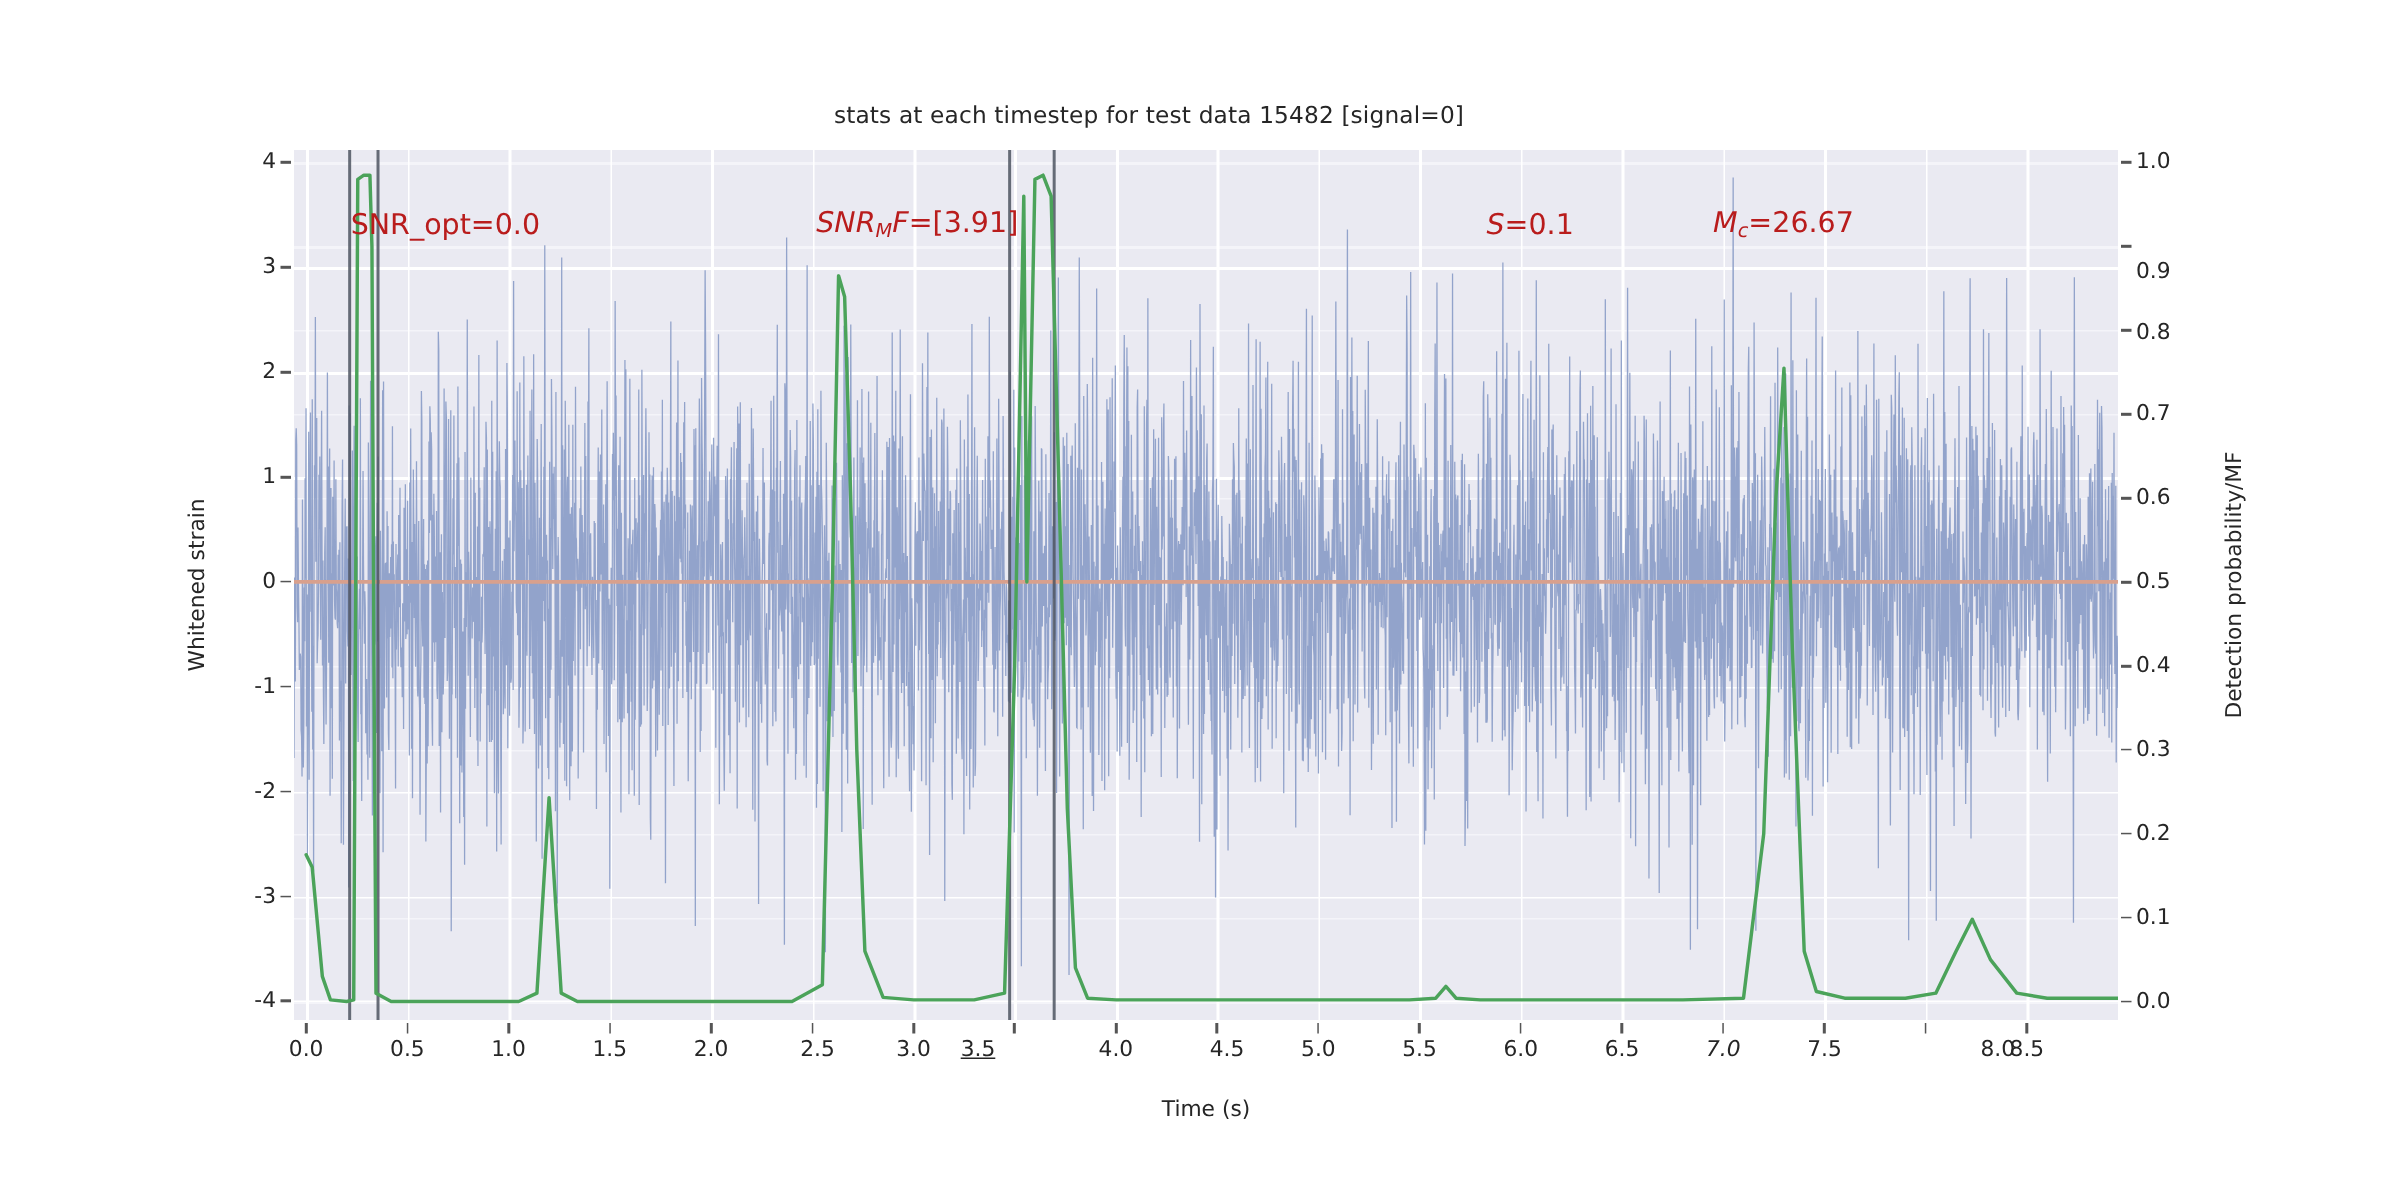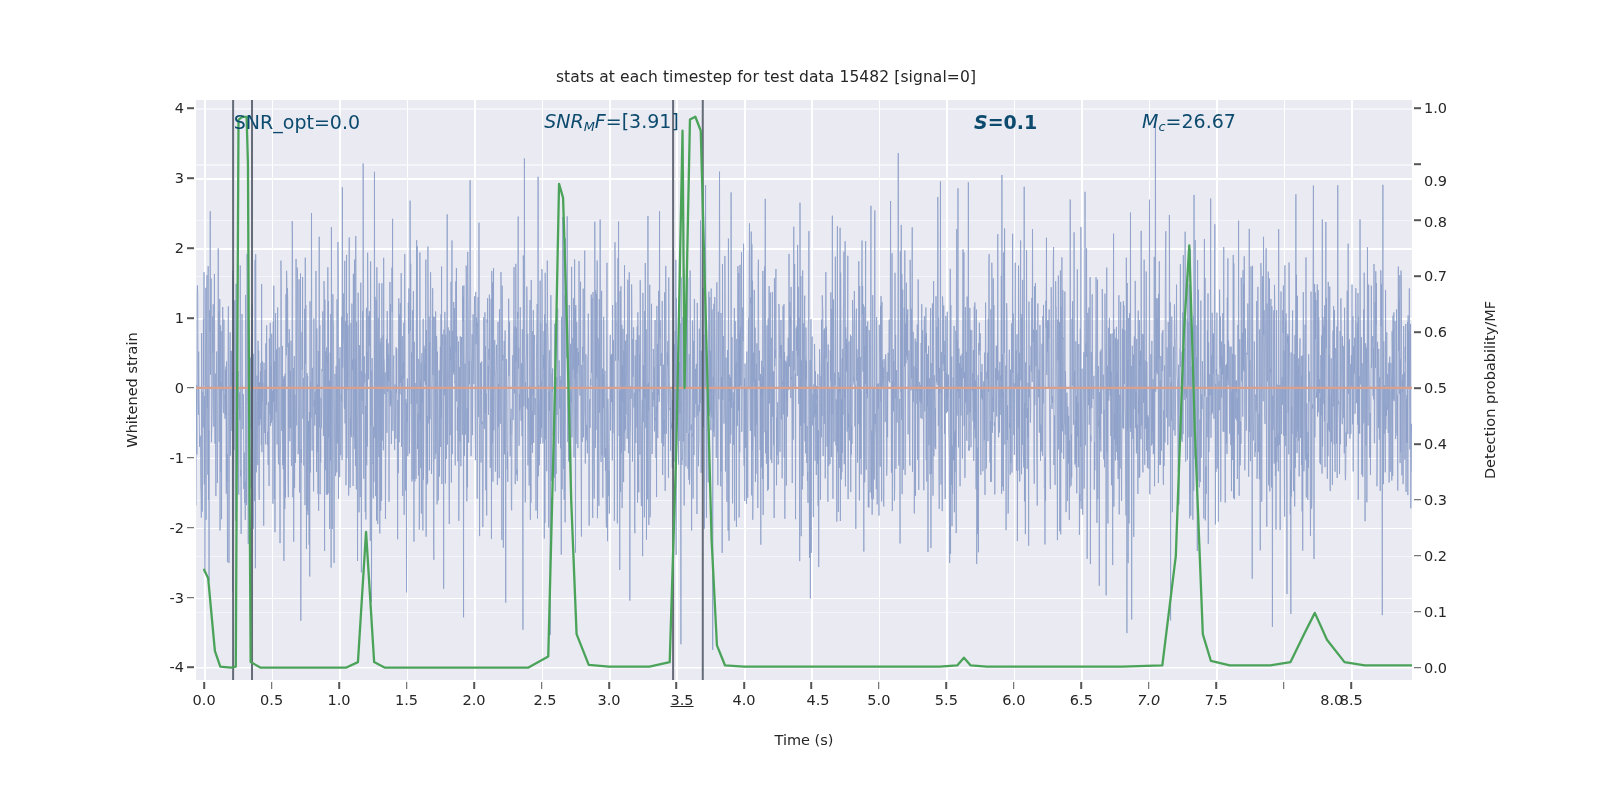--- a/index.html
+++ b/index.html
@@ -54,22 +54,23 @@
     position:absolute;left:1490px;top:390px;transform:translate(-50%,-50%) rotate(-90deg);
     font-size:14.5px;color:#262626;white-space:nowrap;
   }
   #xlabel{
     position:absolute;left:804px;top:732px;transform:translateX(-50%);
     font-size:14.5px;color:#262626;white-space:nowrap;
   }
 
   
   .annot{
-    position:absolute;font-size:19px;color:#0c4a6e;white-space:nowrap;
+    position:absolute;font-size:19px;color:#b91c1c;white-space:nowrap;
     transform:translateY(-50%);
+    margin-top:28px;
   }
   .annot.italic{font-style:italic;}
   .annot sub{font-size:.68em;font-style:italic;vertical-align:-.25em;}
   .annot .up{font-style:normal;}
 </style>
 </head>
 <body>
 
 <div id="root">
 
@@ -128,21 +129,21 @@
         <path d="M477.09 0 L477.09 580" fill="none" stroke="#4e5562" stroke-width="2" stroke-opacity="0.85"></path>
         <path d="M506.78 0 L506.78 580" fill="none" stroke="#4e5562" stroke-width="2" stroke-opacity="0.85"></path>
       </svg>
     <svg class="stat-svg" id="stat-svg" viewBox="0 0 1216 580" preserveAspectRatio="none">
         <path d="M8.10 469.82L12.15 478.21L18.89 550.92L24.29 566.58L35.09 567.70L39.81 566.58L41.16 288.04L42.51 19.58L46.56 16.78L50.61 16.78L51.96 64.32L53.31 343.97L54.66 562.10L64.78 567.70L89.07 567.70L129.56 567.70L149.81 567.70L161.95 562.10L170.05 431.78L178.15 562.10L188.95 567.70L224.04 567.70L278.02 567.70L332.00 567.70L352.25 556.51L359.00 288.04L363.05 83.90L367.09 97.88L371.14 232.11L375.19 399.90L380.59 534.14L392.74 564.90L412.98 566.58L453.47 566.58L473.71 562.10L480.46 343.97L486.53 30.76L488.56 288.04L493.96 19.58L499.36 16.78L504.75 30.76L510.15 232.11L515.55 439.05L520.95 545.32L529.05 565.46L547.94 566.58L615.42 566.58L682.90 566.58L743.64 566.58L761.18 565.46L767.93 557.63L774.68 565.46L790.87 566.58L844.86 566.58L925.83 566.58L966.32 565.46L979.82 455.83L987.92 232.11L993.31 145.42L998.71 327.19L1006.81 534.14L1014.91 560.98L1033.80 565.46L1074.29 565.46L1094.53 562.10L1108.03 534.14L1118.83 512.88L1130.97 539.73L1148.52 562.10L1168.76 565.46L1216.00 565.46" fill="none" stroke="#4ba35a" stroke-width="2.3" stroke-linejoin="round" stroke-linecap="round"></path>
       </svg>
 
     <div id="annot-layer">
         <div class="annot" style="left: 37.7891px; top: 22.3614px; font-style: normal;">SNR_opt=0.0</div>
         <div class="annot italic" style="left: 348.2px; top: 22.3614px;">SNR<sub>M</sub>F<span class="up">=</span><span class="up">[</span><span class="up">3</span><span class="up">.</span><span class="up">9</span><span class="up">1</span><span class="up">]</span></div>
-        <div class="annot italic" style="left: 778px; top: 22.3614px; font-weight: bold;">S<span class="up">=</span><span class="up">0</span><span class="up">.</span><span class="up">1</span></div>
+        <div class="annot italic" style="left: 795px; top: 22.3614px;">S<span class="up">=</span><span class="up">0</span><span class="up">.</span><span class="up">1</span></div>
         <div class="annot italic" style="left: 946.078px; top: 22.3614px;">M<sub>c</sub><span class="up">=</span><span class="up">2</span><span class="up">6</span><span class="up">.</span><span class="up">6</span><span class="up">7</span></div>
       </div>
 
   </div>
 
   <div id="left-ticks-host" style="position: absolute; left: 196px; top: 100px; width: 1216px; height: 580px;">
       <div class="tickmark-left" style="top: 8.38554px;"></div>
       <div class="lt-label" style="top: 8.38554px;">4</div>
       <div class="tickmark-left" style="top: 78.2651px;"></div>
       <div class="lt-label" style="top: 78.2651px;">3</div>
@@ -194,21 +195,21 @@
       <div class="bt-label" style="left: 143.059px;">1.0</div>
       <div class="tickmark-bottom" style="left: 210.539px;"></div>
       <div class="bt-label" style="left: 210.539px;">1.5</div>
       <div class="tickmark-bottom" style="left: 278.02px;"></div>
       <div class="bt-label" style="left: 278.02px;">2.0</div>
       <div class="tickmark-bottom" style="left: 345.501px;"></div>
       <div class="bt-label" style="left: 349px;">2.5</div>
       <div class="tickmark-bottom" style="left: 412.981px;"></div>
       <div class="bt-label" style="left: 412.981px;">3.0</div>
       <div class="tickmark-bottom" style="left: 480.462px;"></div>
-      <div class="bt-label" style="left: 486px; text-decoration: underline;">3.5</div>
+      <div class="bt-label" style="left: 456px; text-decoration: underline;">3.5</div>
       <div class="tickmark-bottom" style="left: 547.942px;"></div>
       <div class="bt-label" style="left: 547.942px;">4.0</div>
       <div class="tickmark-bottom" style="left: 615.423px;"></div>
       <div class="bt-label" style="left: 622px;">4.5</div>
       <div class="tickmark-bottom" style="left: 682.903px;"></div>
       <div class="bt-label" style="left: 682.903px;">5.0</div>
       <div class="tickmark-bottom" style="left: 750.384px;"></div>
       <div class="bt-label" style="left: 750.384px;">5.5</div>
       <div class="tickmark-bottom" style="left: 817.865px;"></div>
       <div class="bt-label" style="left: 817.865px;">6.0</div>

